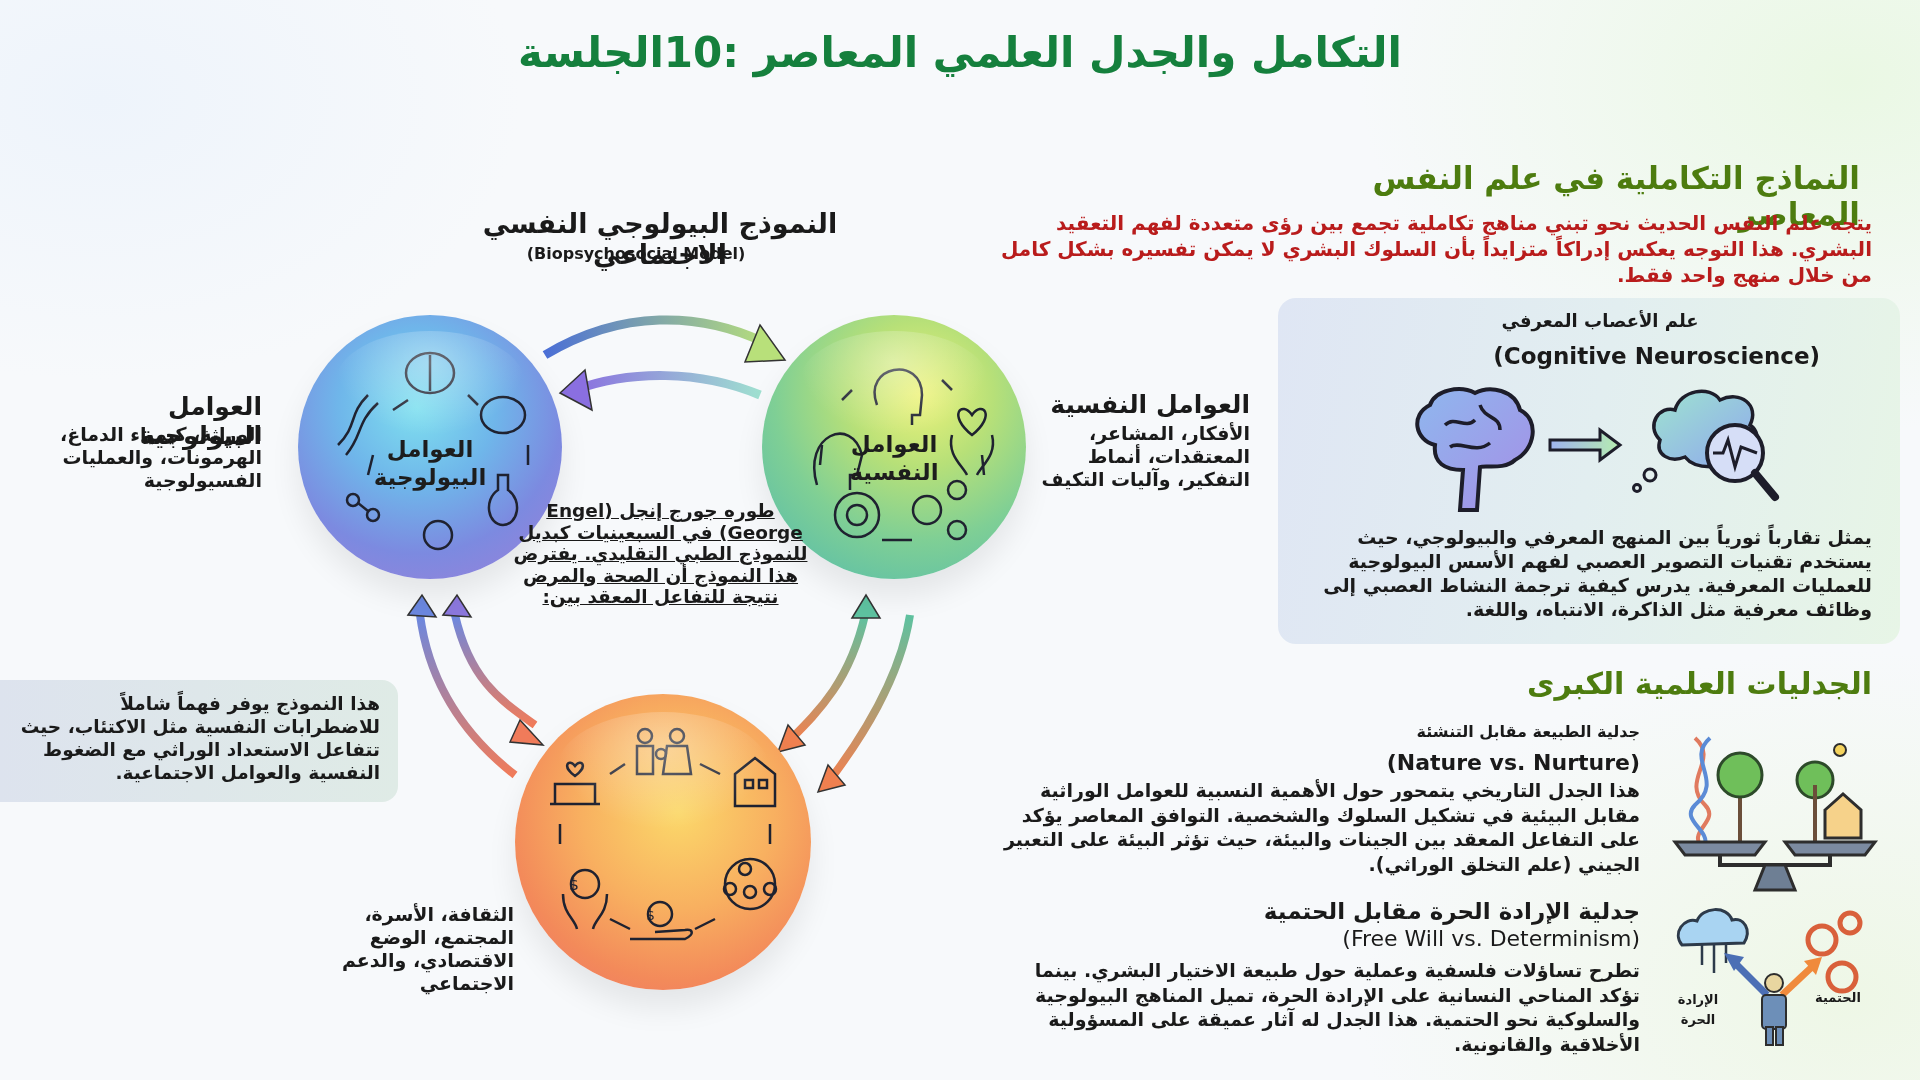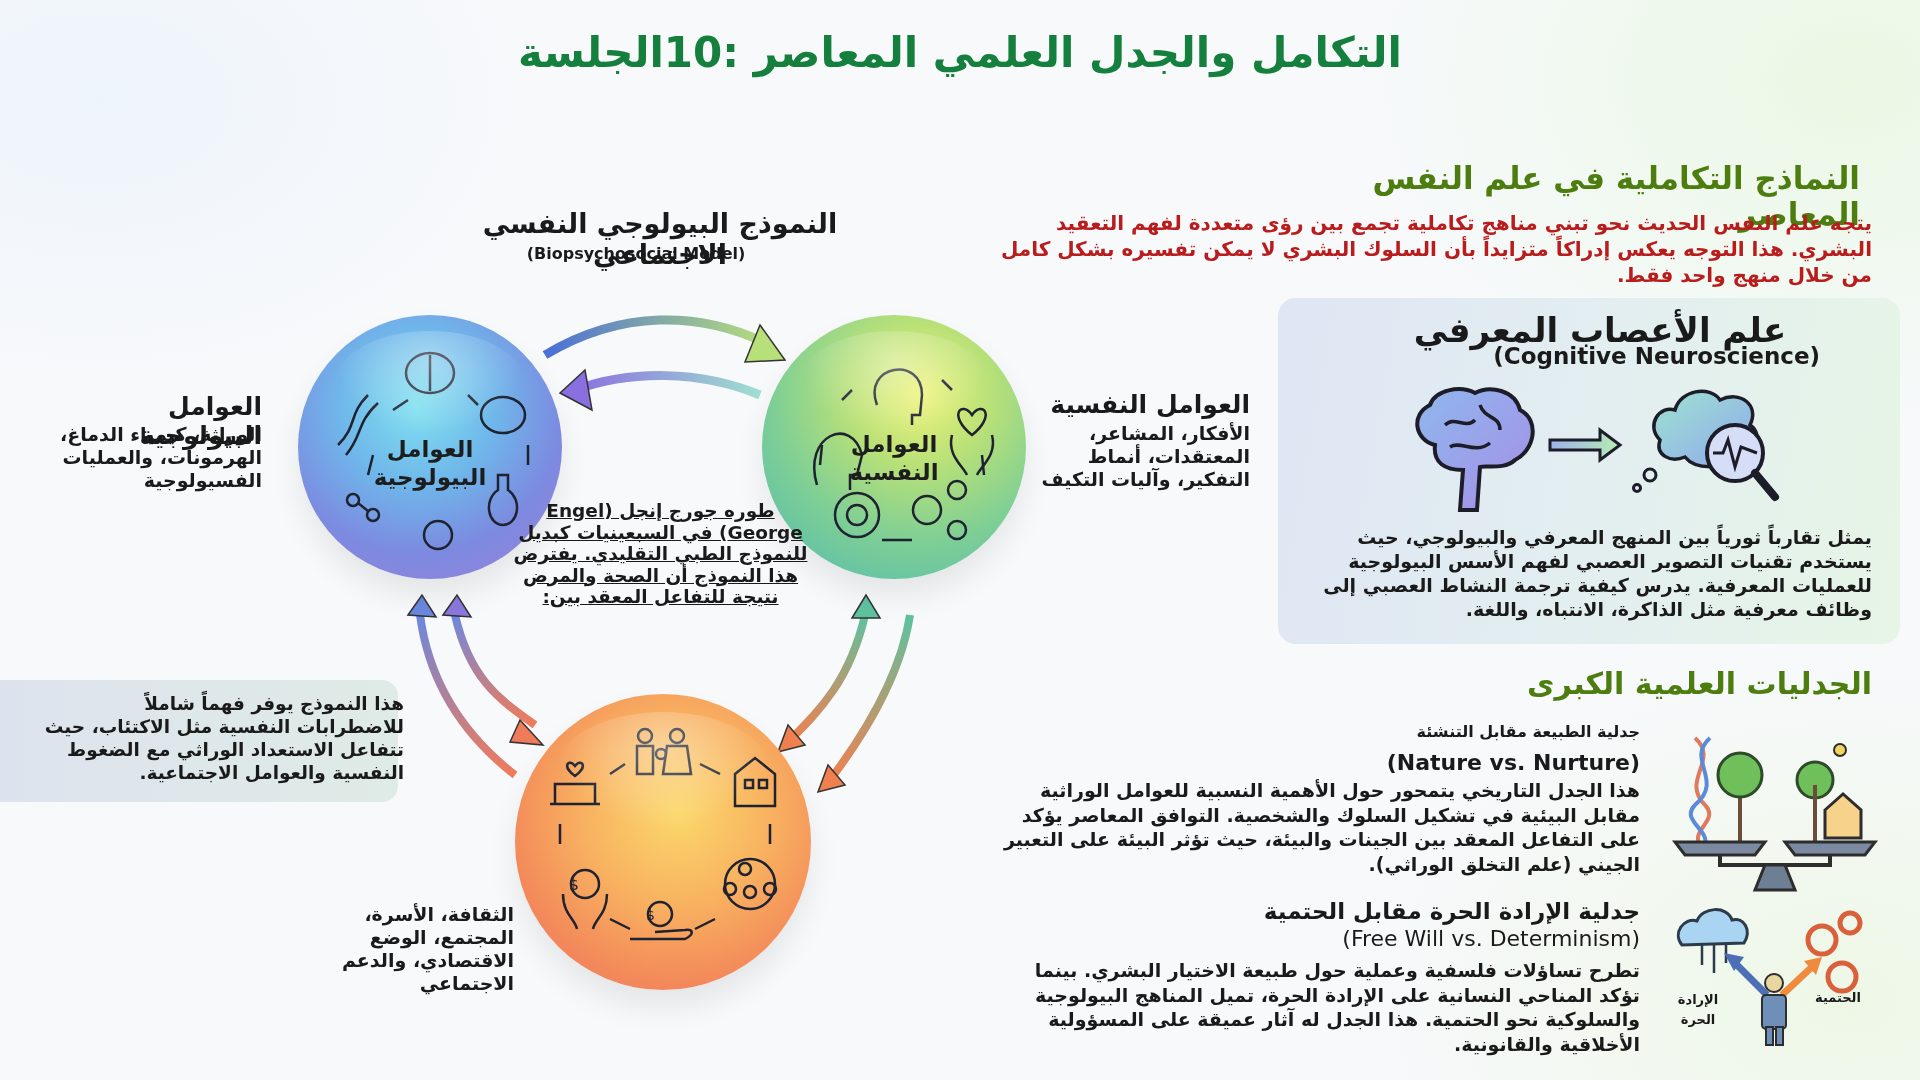--- a/index.html
+++ b/index.html
@@ -22,21 +22,21 @@
   }
   
   .sec-head { font-weight: bold; color: #4d7c0f; }
   .integrative-title { top: 160px; right: 60px; width: 560px; font-size: 31px; text-align: right; }
   .integrative-body { top: 210px; right: 48px; width: 900px; font-size: 20px; line-height: 26px; text-align: right; font-weight: bold; color:#b91c1c;}
   .neuro-card {
     top: 298px; right: 20px; width: 622px; height: 346px;
     border-radius: 18px;
     background: linear-gradient(100deg, #dfe6f4 0%, #e2eef0 50%, #e7f5e6 100%);
   }
-  .neuro-title { top: 310px; right: 100px; width: 440px; text-align: center; font-size: 34px; font-weight: bold; }
+  .neuro-title { top: 310px; right: 100px; width: 440px; text-align: center; font-size: 18px; font-weight: bold; }
   .neuro-sub { top: 343px; right: 100px; width: 440px; text-align: right; font-size: 23px; font-weight: bold; direction: ltr; }
   .neuro-body { top: 525px; right: 48px; width: 560px; font-size: 19px; line-height: 24px; font-weight: bold; text-align: right; }
   .debates-title { top: 666px; right: 48px; width: 600px; text-align: right; font-size: 30px; }
   .d1-title { top: 722px; right: 280px; width: 500px; font-size: 16px; text-align: right; font-weight:bold;}
   .d1-sub { top: 750px; right: 280px; width: 500px; font-size: 22px; text-align: right; font-weight:bold; }
   .d1-body { top: 778px; right: 280px; width: 640px; font-size: 19px; line-height: 24.5px; text-align: right; font-weight:bold;}
   .d2-title { top: 898px; right: 280px; width: 500px; font-size: 23px; text-align: right; font-weight:bold;}
   .d2-sub { top: 926px; right: 280px; width: 500px; font-size: 22px; text-align: right; font-weight:normal;}
   .d2-body { top: 958px; right: 280px; width: 640px; font-size: 19px; line-height: 24.5px; text-align: right; font-weight:bold;}
   .ltr { direction: ltr; unicode-bidi: embed; }
@@ -60,21 +60,21 @@
   .bio-head { top: 392px; left: 40px; width: 222px; }
   .bio-body { top: 423px; left: 40px; width: 222px; }
   .psy-head { top: 390px; left: 1040px; width: 210px; text-align: right;}
   .psy-body { top: 422px; left: 1040px; width: 210px; }
   .engel { top: 500px; left: 508px; width: 305px; text-align: center; font-size: 18.5px; line-height: 21.5px; font-weight: bold; text-decoration: underline; }
   .soc-body { top: 903px; left: 290px; width: 224px; }
   .note-card {
     top: 680px; left: 0; width: 398px; height: 122px; border-radius: 0 16px 16px 0;
     background: linear-gradient(90deg, #dde3ee 0%, #dfebe6 100%);
   }
-  .note-body { top: 692px; left: 20px; width: 360px; font-size: 18.5px; line-height: 23px; text-align: right; font-weight:bold;margin-left:24px;}
+  .note-body { top: 692px; left: 20px; width: 360px; font-size: 18.5px; line-height: 23px; text-align: right; font-weight:bold;}
   svg { overflow: visible; }
 </style>
 </head>
 <body>
 
 <div class="abs title">التكامل والجدل العلمي المعاصر :10الجلسة</div>
 
 <div class="abs sec-head integrative-title">النماذج التكاملية في علم النفس المعاصر</div>
 <div class="abs integrative-body">يتجه علم النفس الحديث نحو تبني مناهج تكاملية تجمع بين رؤى متعددة لفهم التعقيد البشري. هذا التوجه يعكس إدراكاً متزايداً بأن السلوك البشري لا يمكن تفسيره بشكل كامل من خلال منهج واحد فقط.</div>
 

